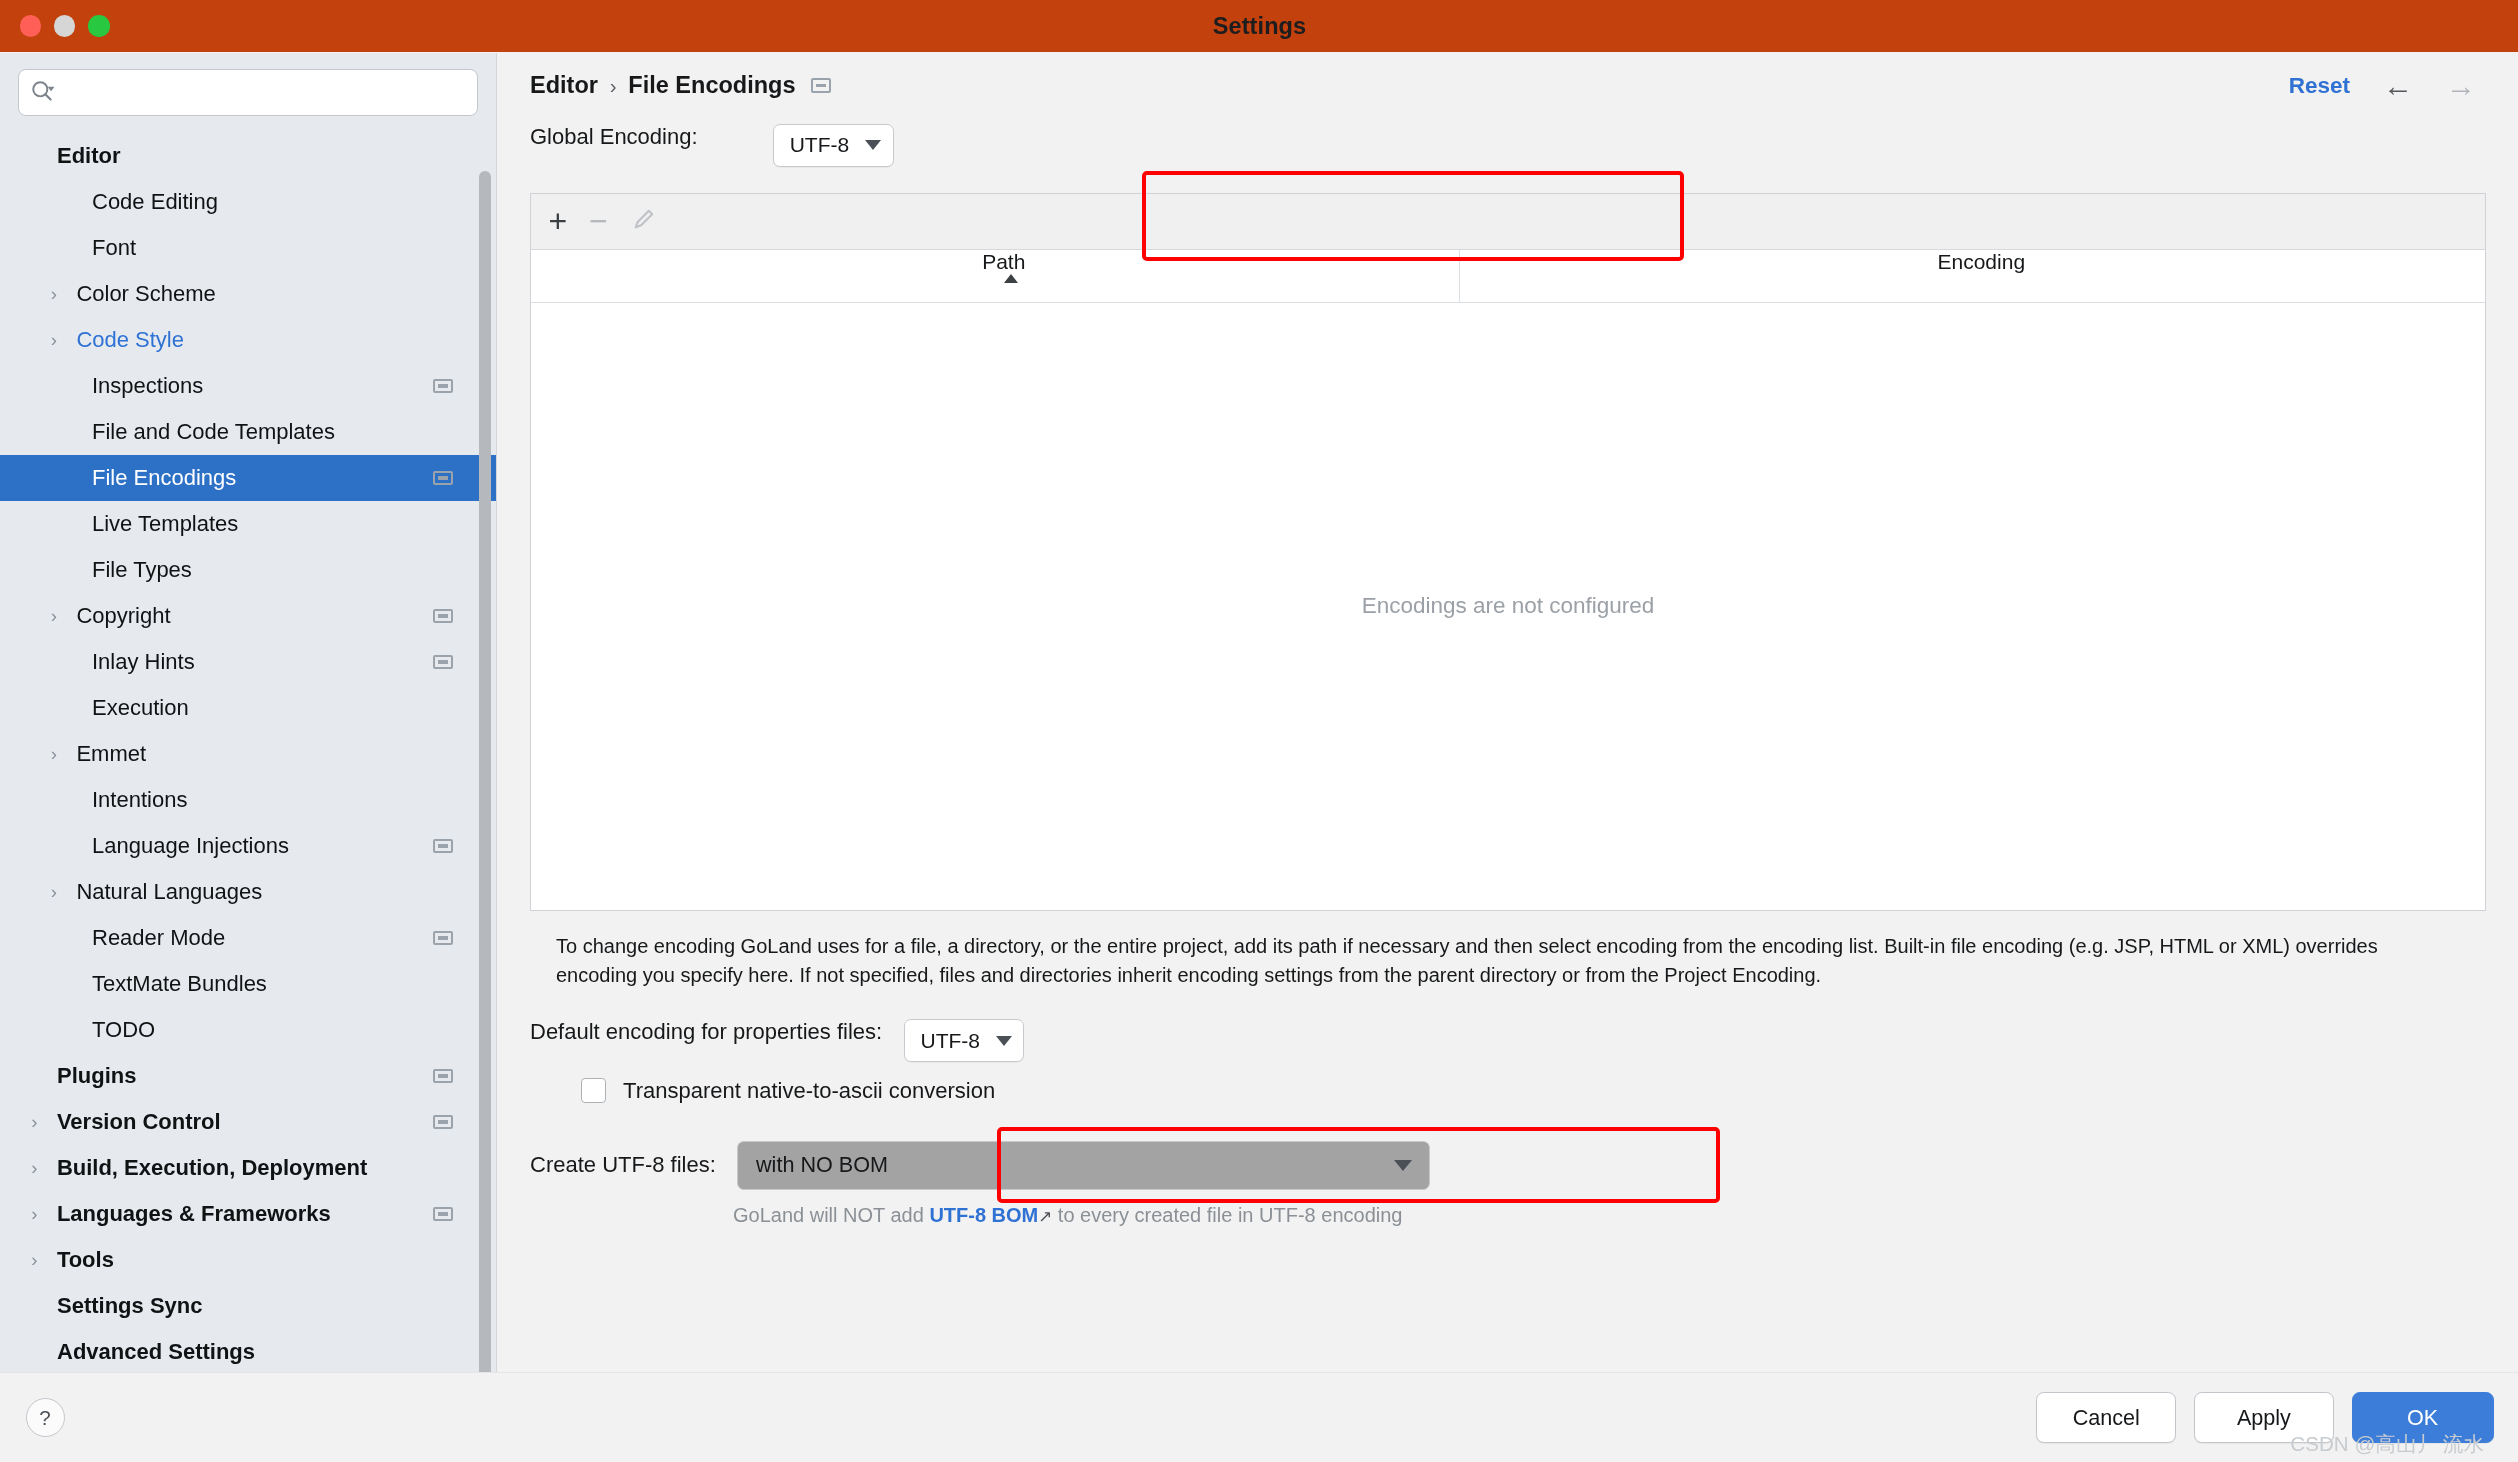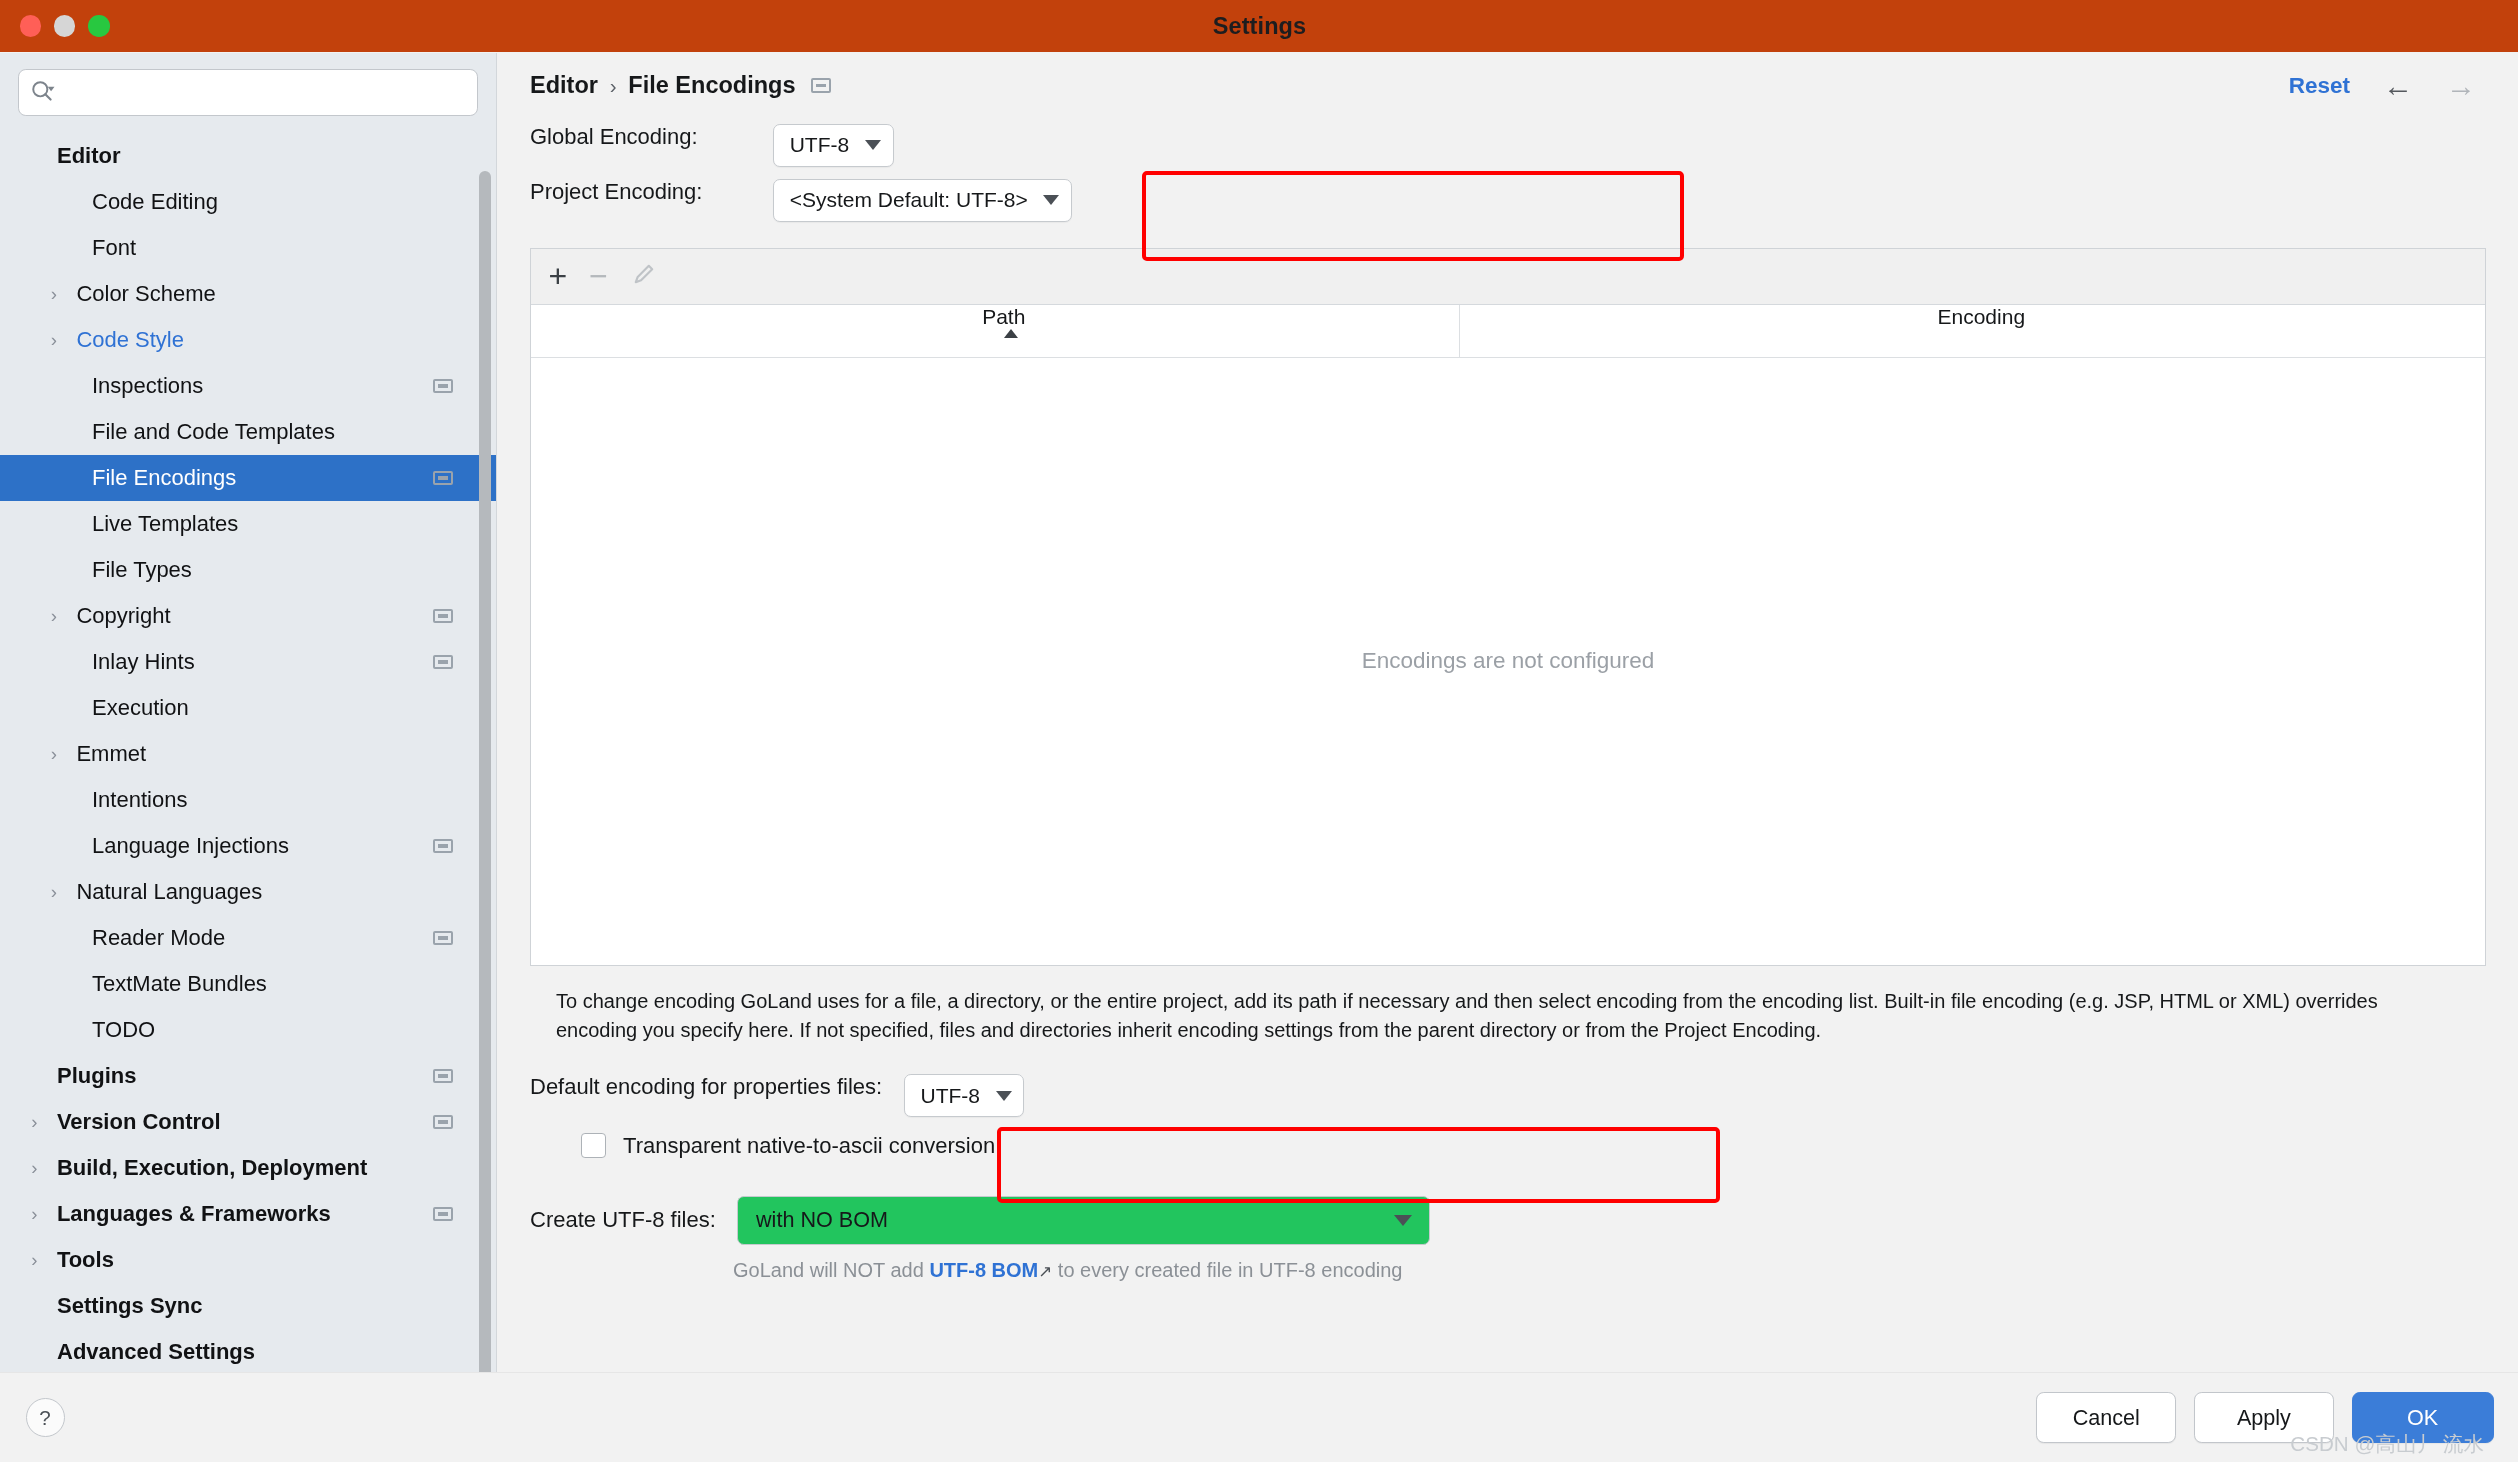--- a/index.html
+++ b/index.html
@@ -192,21 +192,21 @@
     width: 24.5px; height: 24.5px; border: 1px solid #adb2b7; border-radius: 3.9px;
     background: #ffffff; margin-right: 17.6px;
   }
   .cb-label { font-size: 22px; color: #16181a; }
 
   
   .create-row { display: flex; align-items: center; margin: 25.5px 0 0 33px; }
   .create-label { font-size: 22px; color: #16181a; margin-right: 21.6px; }
   .wide-combo {
     width: 693px; height: 49px;
-    background: #22c55e; border: 1px solid #c6cace; border-radius: 6.9px;
+    background: #a3a3a3; border: 1px solid #c6cace; border-radius: 6.9px;
     display: flex; align-items: center; justify-content: space-between;
     padding: 0 17.6px; font-size: 21.6px; color: #16181a;
   }
   .wide-combo .caret {
     width: 0; height: 0;
     border-left: 9.8px solid transparent; border-right: 9.8px solid transparent;
     border-top: 11.8px solid #4b5056;
   }
   .create-hint {
     margin: 11.8px 0 0 236px;
@@ -418,27 +418,20 @@
       </div>
 
       <div class="enc-rows">
         <div class="enc-row">
           <span class="enc-label">Global Encoding:</span>
           <div class="combo">
             <span>UTF-8</span>
             <span class="caret"></span>
           </div>
         </div>
-        <div class="enc-row">
-          <span class="enc-label">Project Encoding:</span>
-          <div class="combo">
-            <span>&lt;System Default: UTF-8&gt;</span>
-            <span class="caret"></span>
-          </div>
-        </div>
       </div>
 
       <div class="table-wrap">
         <div class="tbl-toolbar">
           <span class="tb-btn">+</span>
           <span class="tb-btn dim">−</span>
           <span class="tb-pencil">
             <svg width="29" height="29" viewBox="0 0 30 30">
               <path d="M7 23 L9 17.5 L20.5 6 L24 9.5 L12.5 21 Z" fill="none" stroke="#bfc3c7" stroke-width="2.2" stroke-linejoin="round"></path>
             </svg>

